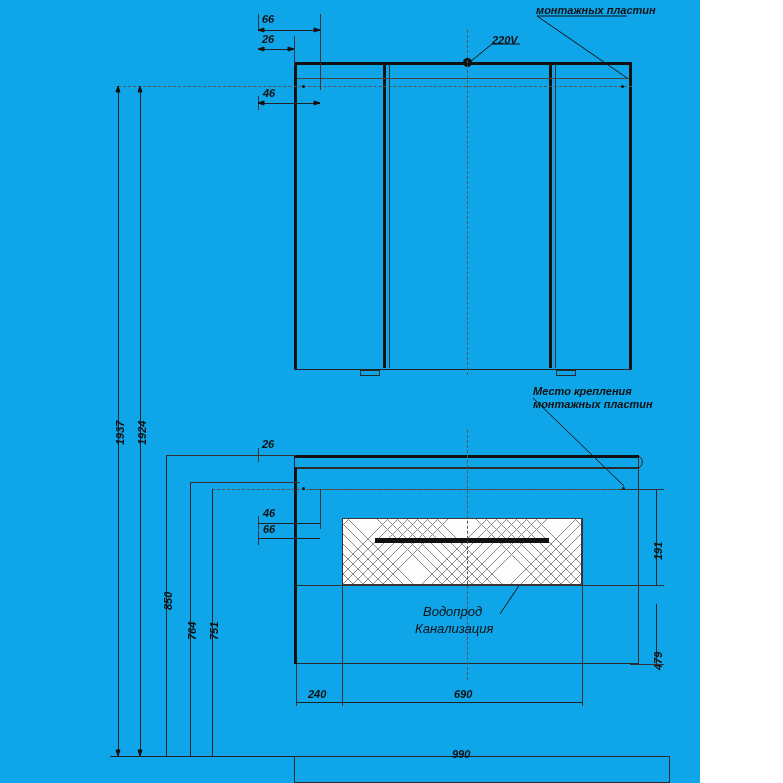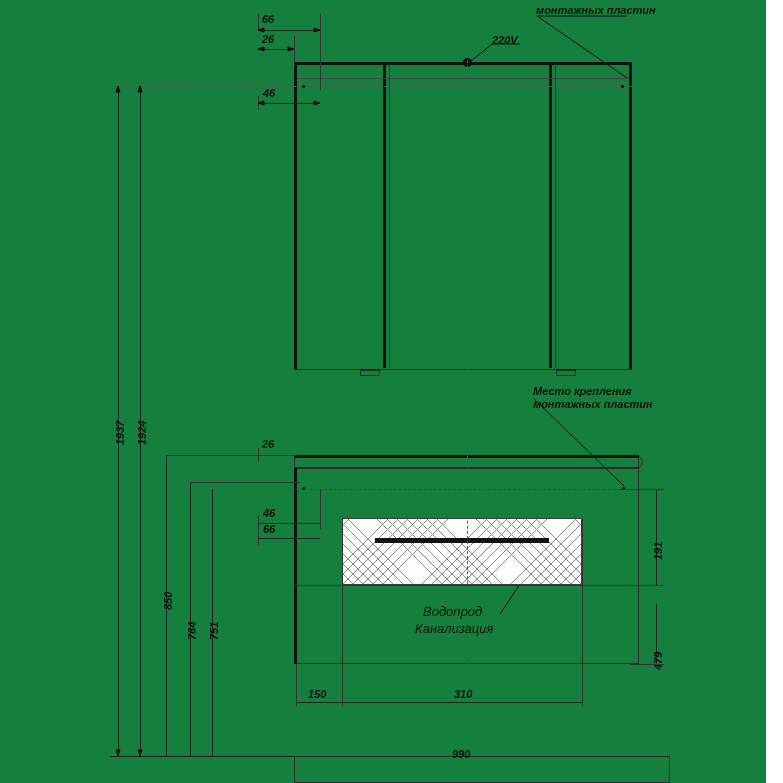--- a/index.html
+++ b/index.html
@@ -2,23 +2,23 @@
 <html><head>
 <meta charset="utf-8">
 <style>
   html, body {
     margin: 0;
     padding: 0;
     background: #ffffff;
   }
   #page {
     position: relative;
-    width: 766px;
+    width: 700px;
     height: 783px;
-    background: #15803d;
+    background: #0ea5e9;
     font-family: "Liberation Sans", sans-serif;
     overflow: hidden;
   }
   .ln {
     position: absolute;
     background: #1a1a1a;
   }
   .h1 { height: 1px; }
   .v1 { width: 1px; }
   .thick-h { height: 3px; background: #111; }
@@ -236,25 +236,25 @@
   <div class="ln h1" style="left:620px; top:489px; width:44px; background:#333;"></div>
   <div class="ln h1" style="left:600px; top:585px; width:64px; background:#333;"></div>
 
   <div class="ln v1" style="left:656px; top:604px; height:60px; background:#222;"></div>
   <div class="dim-v" style="left:652px; top:670px;">479</div>
   <div class="ln h1" style="left:630px; top:664px; width:34px; background:#333;"></div>
 
   <div class="ln h1" style="left:296px; top:702px; width:46px; background:#222;"></div>
   <div class="ln v1" style="left:296px; top:664px; height:42px; background:#333;"></div>
   <div class="ln v1" style="left:342px; top:585px; height:121px; background:#333;"></div>
-  <div class="dim" style="left:308px; top:688px;">150</div>
+  <div class="dim" style="left:308px; top:688px;">240</div>
 
   <div class="ln h1" style="left:342px; top:702px; width:240px; background:#222;"></div>
   <div class="ln v1" style="left:582px; top:585px; height:121px; background:#333;"></div>
-  <div class="dim" style="left:454px; top:688px;">310</div>
+  <div class="dim" style="left:454px; top:688px;">690</div>
 
   <div class="box-outline" style="left:294px; top:756px; width:376px; height:27px;"></div>
   <div class="dim" style="left:452px; top:748px;text-align:center;">990</div>
 
   <div class="lbl" style="left:536px; top:4px;">монтажных пластин</div>
 
   <div class="lbl" style="left:492px; top:34px;text-align:right;">220V</div>
 
   <div class="lbl" style="left:533px; top:385px;font-style:italic;">Место крепления</div>
   <div class="lbl" style="left:533px; top:398px;">монтажных пластин</div>

